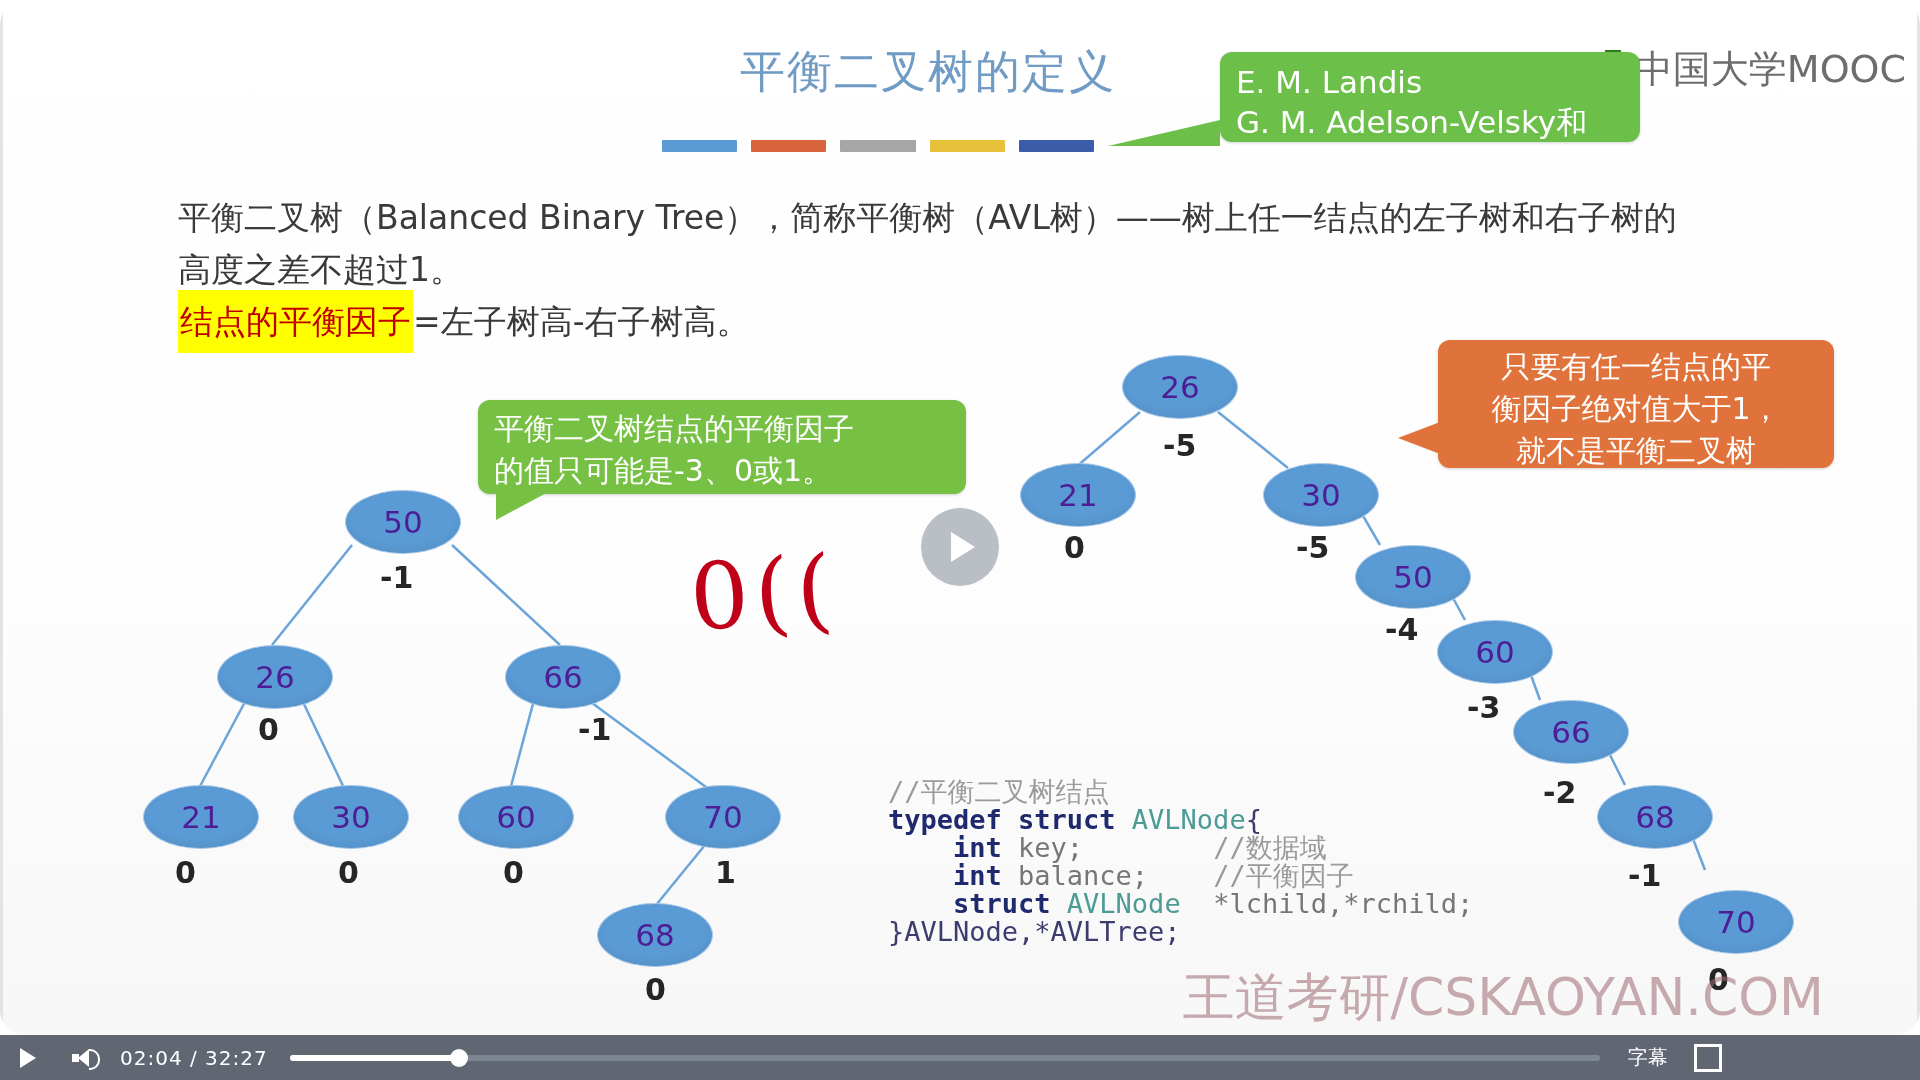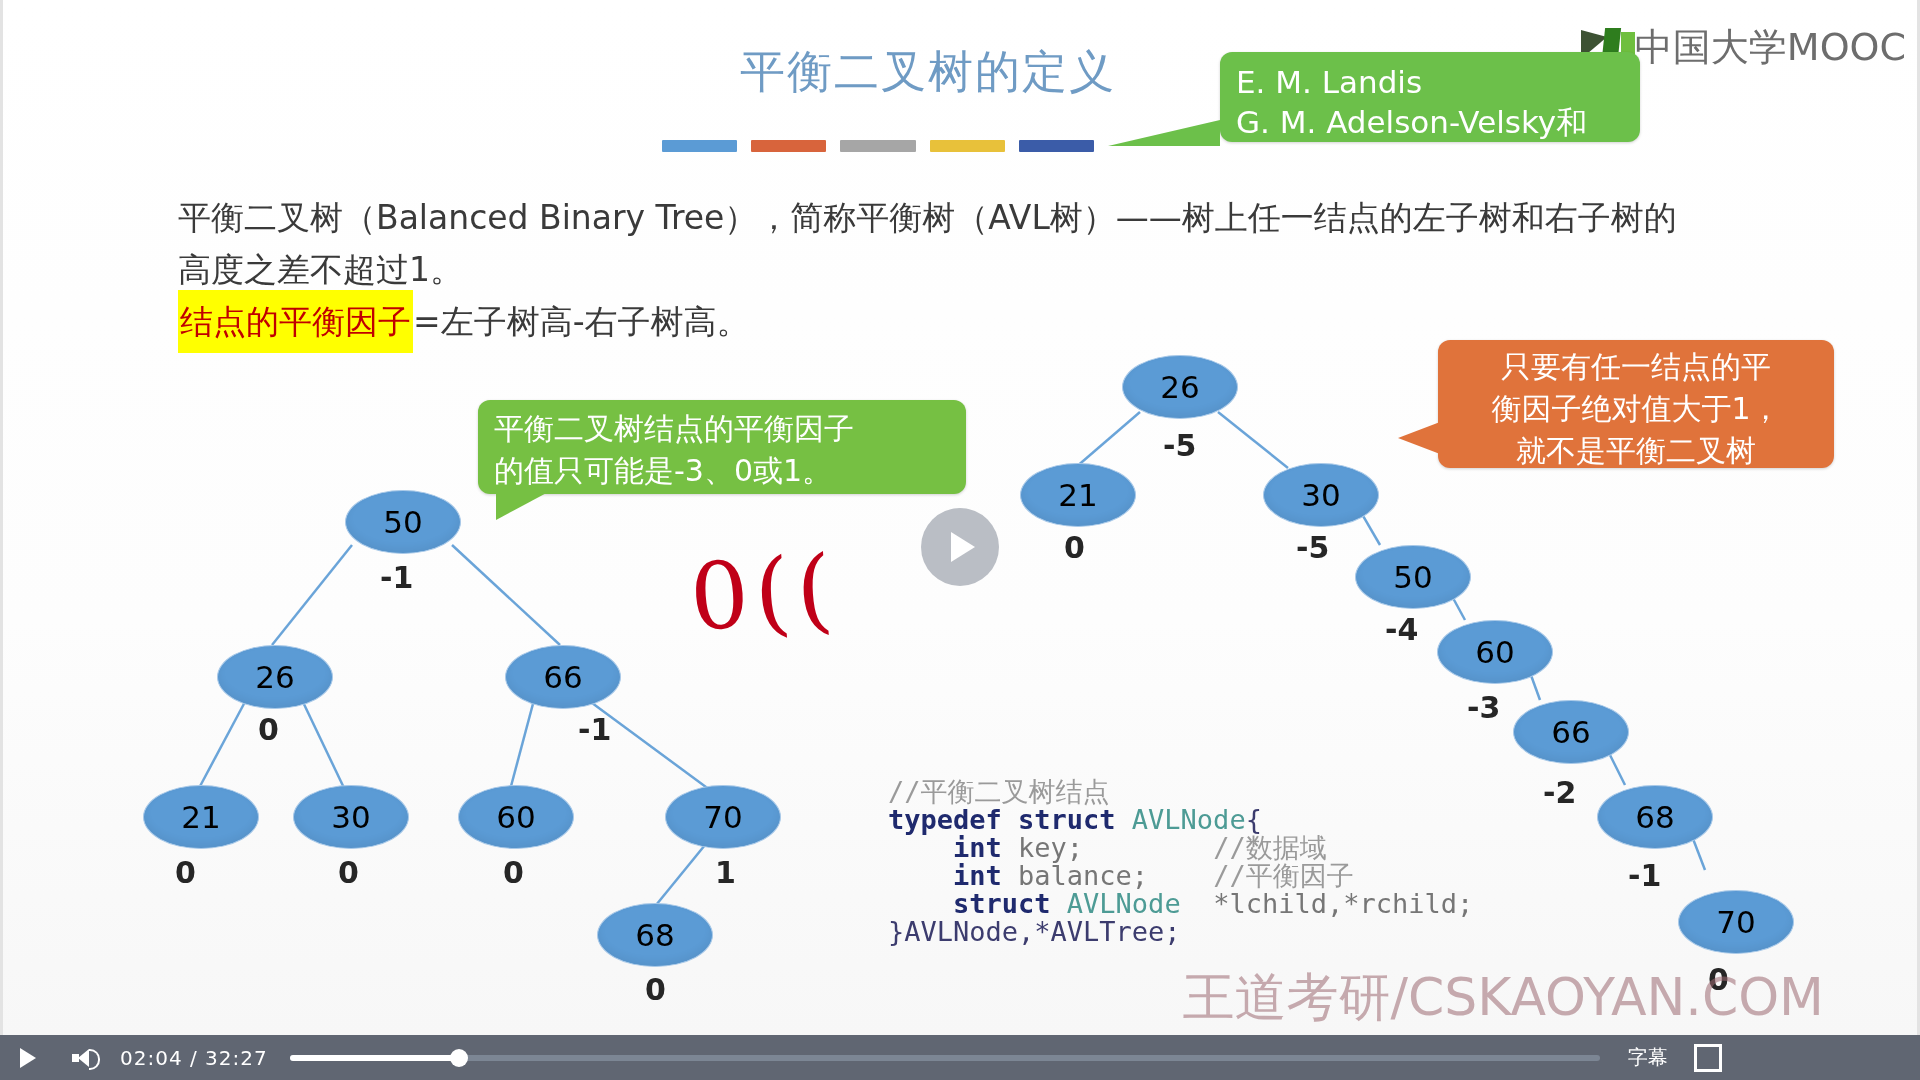--- a/index.html
+++ b/index.html
@@ -6,36 +6,37 @@
   body{font-family:"Liberation Sans","DejaVu Sans",sans-serif;}
   #stage{
     position:relative;width:1920px;height:1080px;overflow:hidden;
     background:#ffffff;
   }
   
   #slide{
     position:absolute;left:0;top:0;width:1920px;height:1035px;
     background:linear-gradient(180deg,#ffffff 0%,#fdfdfd 60%,#f7f7f7 100%);
     overflow:hidden;
+    border-radius:25px;
   }
   
   .frame-line-l{position:absolute;left:0;top:0;width:3px;height:1035px;background:#e3e3e3;}
   .frame-line-r{position:absolute;right:0;top:0;width:3px;height:1035px;background:#e3e3e3;}
 
   
   #title{
     position:absolute;left:740px;top:42px;width:430px;
     font-size:45px;color:#6f9bc4;letter-spacing:2px;
     font-family:"DejaVu Sans",sans-serif;font-weight:400;white-space:nowrap;
   }
   #title-rule{position:absolute;left:662px;top:140px;width:432px;height:12px;display:flex;gap:14px;}
   #title-rule span{flex:1;border-radius:1px;}
 
   
-  #mooc{position:absolute;right:14px;top:22px;display:flex;align-items:center;}
+  #mooc{position:absolute;right:14px;top:44px;display:flex;align-items:center;}
   #mooc-mark{position:relative;width:54px;height:44px;}
   #mooc-mark .p1{position:absolute;left:0;top:4px;width:0;height:0;
     border-left:26px solid #3d5233;border-top:7px solid transparent;border-bottom:22px solid transparent;}
   #mooc-mark .p2{position:absolute;left:22px;top:2px;width:16px;height:40px;background:#2e7d1e;transform:skewX(-6deg);}
   #mooc-mark .p3{position:absolute;left:40px;top:6px;width:14px;height:34px;background:#6fbf3f;}
   #mooc-text{font-size:38px;color:#6d6d6d;font-family:"DejaVu Sans",sans-serif;letter-spacing:0px;white-space:nowrap;}
 
   
   #para{
     position:absolute;left:178px;top:192px;width:1600px;
@@ -72,21 +73,21 @@
     position:absolute;left:-40px;bottom:14px;width:0;height:0;
     border-top:16px solid transparent;border-bottom:16px solid transparent;border-right:42px solid #e0733b;
   }
 
   
   .tree{position:absolute;left:0;top:0;width:1920px;height:1035px;pointer-events:none;}
   .node{
     position:absolute;width:114px;height:62px;border-radius:50%;
     background:#5b9bd5;border:1px solid #a9c9e8;
     display:flex;align-items:center;justify-content:center;
-    color:#000000;font-size:31px;font-family:"DejaVu Sans",sans-serif;
+    color:#4c1d95;font-size:31px;font-family:"DejaVu Sans",sans-serif;
     box-shadow:inset 0 -4px 8px rgba(0,0,0,.06);
   }
   .bf{
     position:absolute;color:#262626;font-size:30px;font-weight:bold;
     font-family:"DejaVu Sans",sans-serif;
   }
 
   
   #handwrite{
     position:absolute;left:690px;top:540px;

